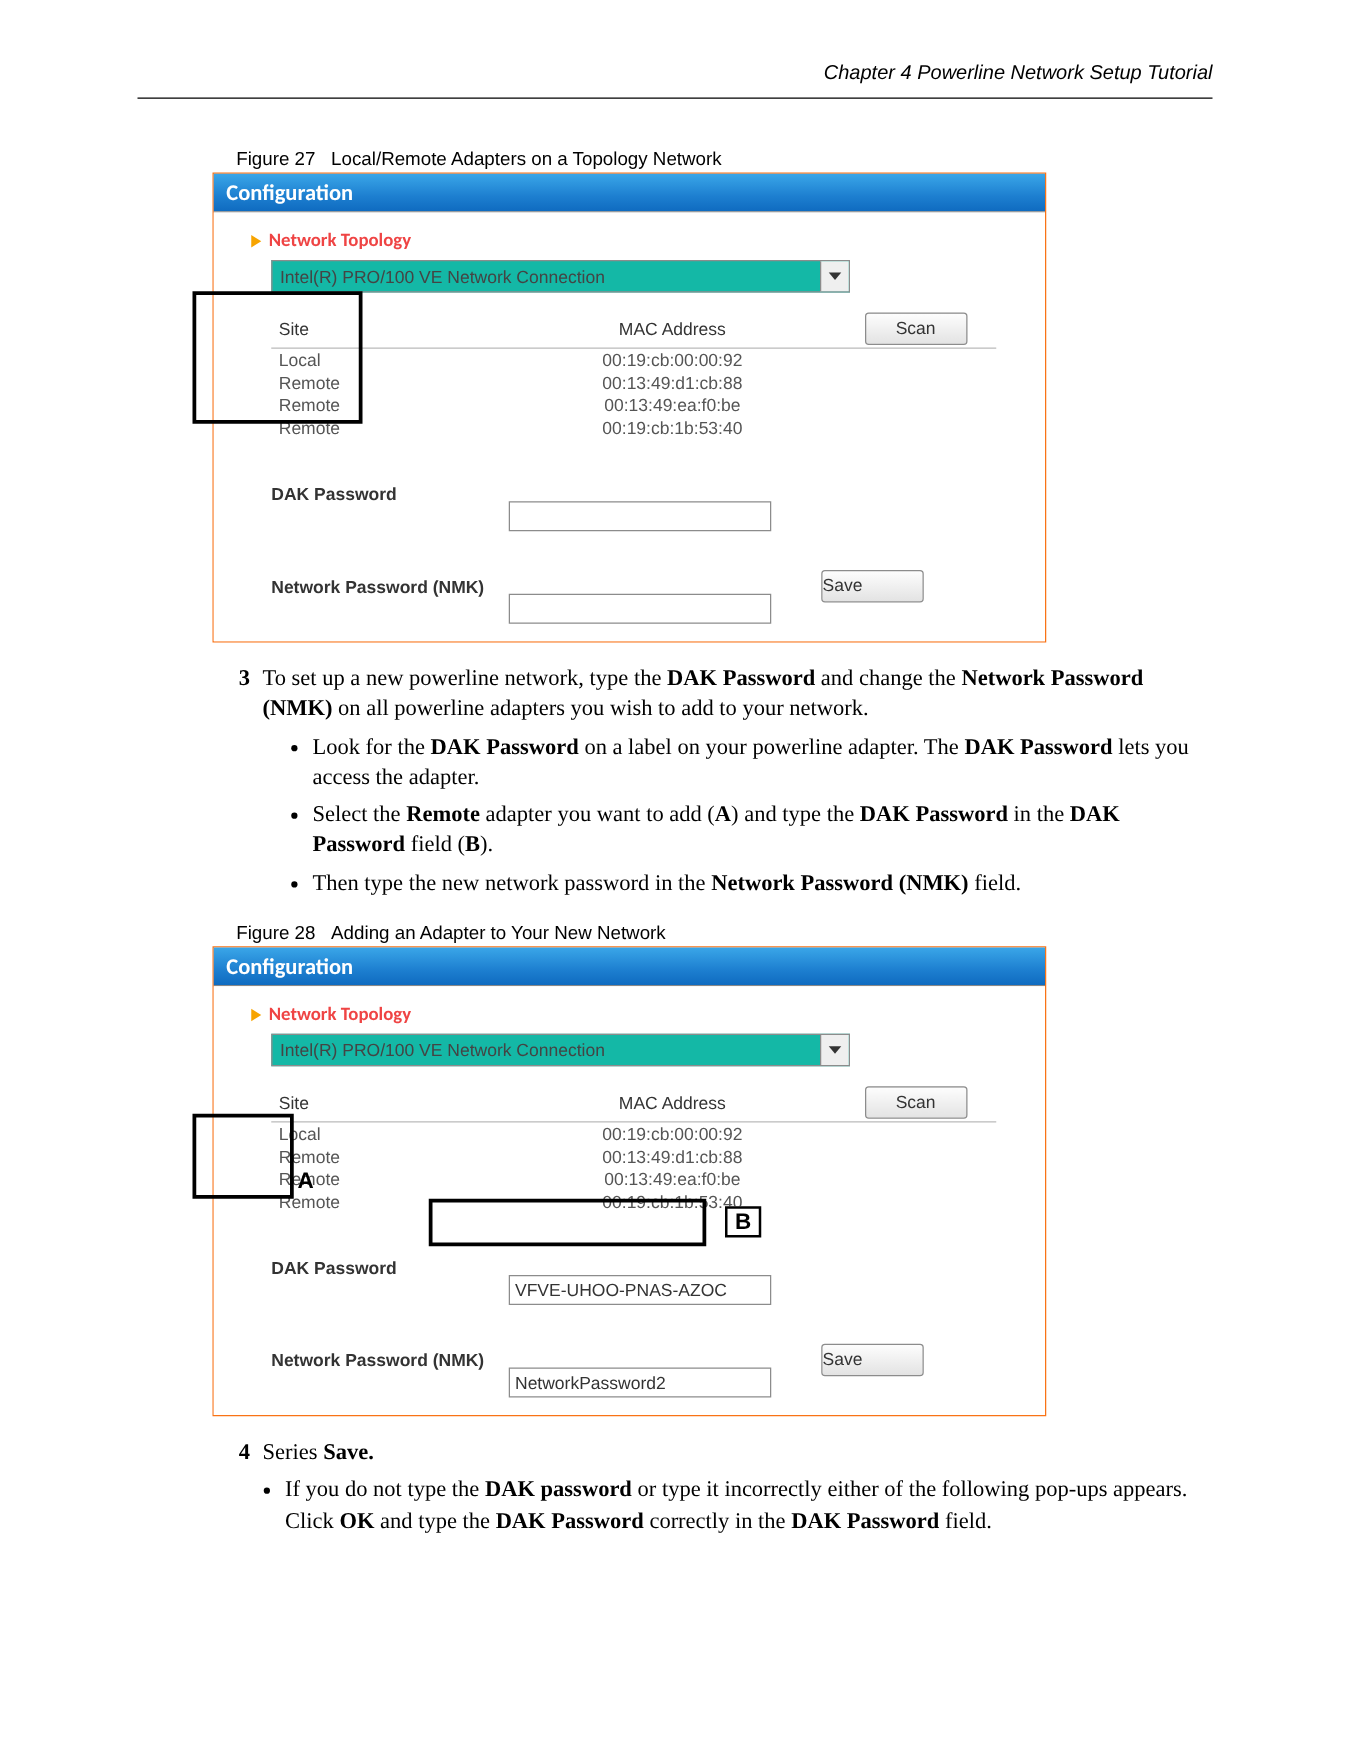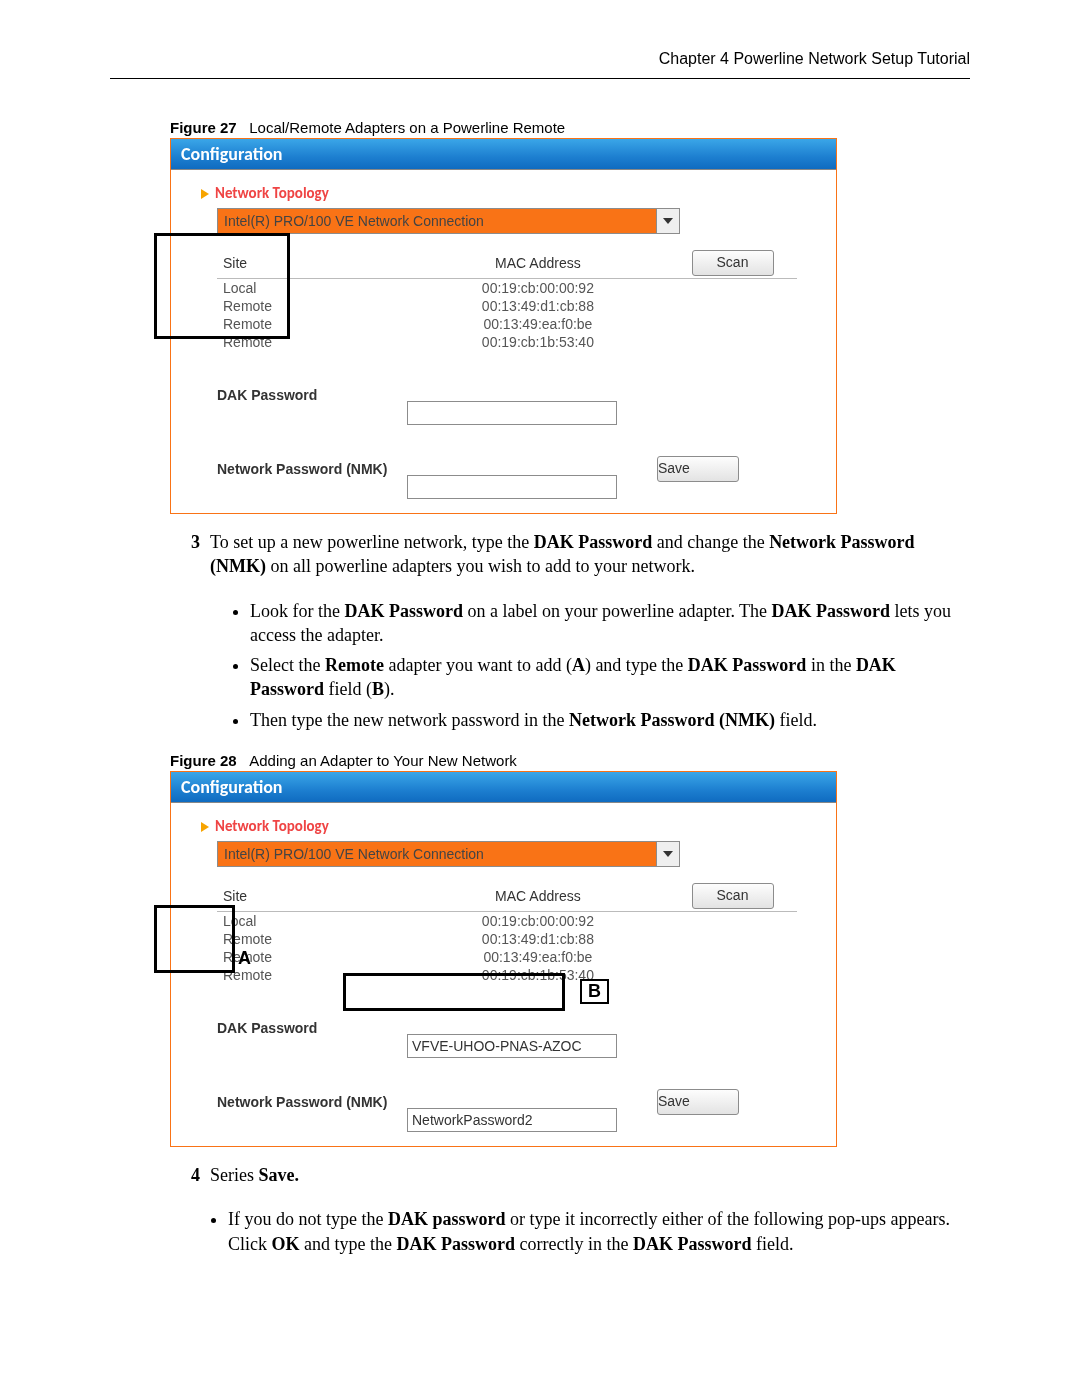--- a/index.html
+++ b/index.html
@@ -16,27 +16,28 @@
     padding: 50px 110px 30px 110px;
     position: relative;
   }
   .header-bar {
     font-family: Arial, Helvetica, sans-serif;
     font-size: 16px;
     text-align: right;
     border-bottom: 1px solid #000;
     padding-bottom: 10px;
     margin-bottom: 40px;
+    font-style: italic;
   }
   .fig-caption {
     font-family: Arial, Helvetica, sans-serif;
     font-size: 15px;
     margin: 6px 0 2px 60px;
   }
-  .fig-caption b { font-weight: bold; }
+  .fig-caption b { font-weight: normal; margin-left: 19px; }
   .config-panel {
     margin-left: 60px;
     width: 665px;
     border: 1px solid #f97316;
     font-family: "Segoe UI", Tahoma, Arial, sans-serif;
     font-size: 14px;
     color: #333;
   }
   .config-title {
     background: linear-gradient(to bottom, #3aa6e8 0%, #1d7fd0 60%, #0f6bc0 100%);
@@ -70,21 +71,21 @@
   }
   .dropdown-row {
     display: flex;
     align-items: center;
     margin: 0 0 14px 16px;
   }
   .dropdown {
     flex: 1;
     height: 24px;
     border: 1px solid #8c8c8c;
-    background: #f97316;
+    background: #14b8a6;
     display: flex;
     align-items: center;
     justify-content: space-between;
     font-size: 14px;
     padding-left: 6px;
     color: #444;
     max-width: 455px;
   }
   .dd-arrow {
     width: 22px;
@@ -166,21 +167,21 @@
   }
   .step-num {
     width: 30px;
     text-align: right;
     font-weight: bold;
     padding-right: 10px;
     flex-shrink: 0;
   }
   .step-body { flex: 1; }
   ul.bullets {
-    margin: 20px 0 0 0;
+    margin: 6px 0 0 0;
     padding-left: 40px;
   }
   ul.bullets li {
     margin: 6px 0;
   }
   .hl-box-site {
     position: absolute;
     border: 3px solid #000;
     pointer-events: none;
   }
@@ -206,21 +207,21 @@
   }
 </style>
 </head>
 <body>
 
 <div class="page">
 
   <div class="header-bar">Chapter 4 Powerline Network Setup Tutorial</div>
 
   <div class="fig-caption">
-    <b>Figure 27</b>&nbsp;&nbsp;&nbsp;<span>Local/Remote Adapters on a Powerline Remote</span>
+    <b>Figure 27</b>&nbsp;&nbsp;&nbsp;<span>Local/Remote Adapters on a Topology Network</span>
   </div>
 
   <div class="fig-wrap">
     <div class="config-panel">
       <div class="config-title">Configuration</div>
       <div class="config-body">
         <div class="section-head">Network Topology</div>
         <div class="dropdown-row">
           <div class="dropdown">
             <span>Intel(R) PRO/100 VE Network Connection</span>

